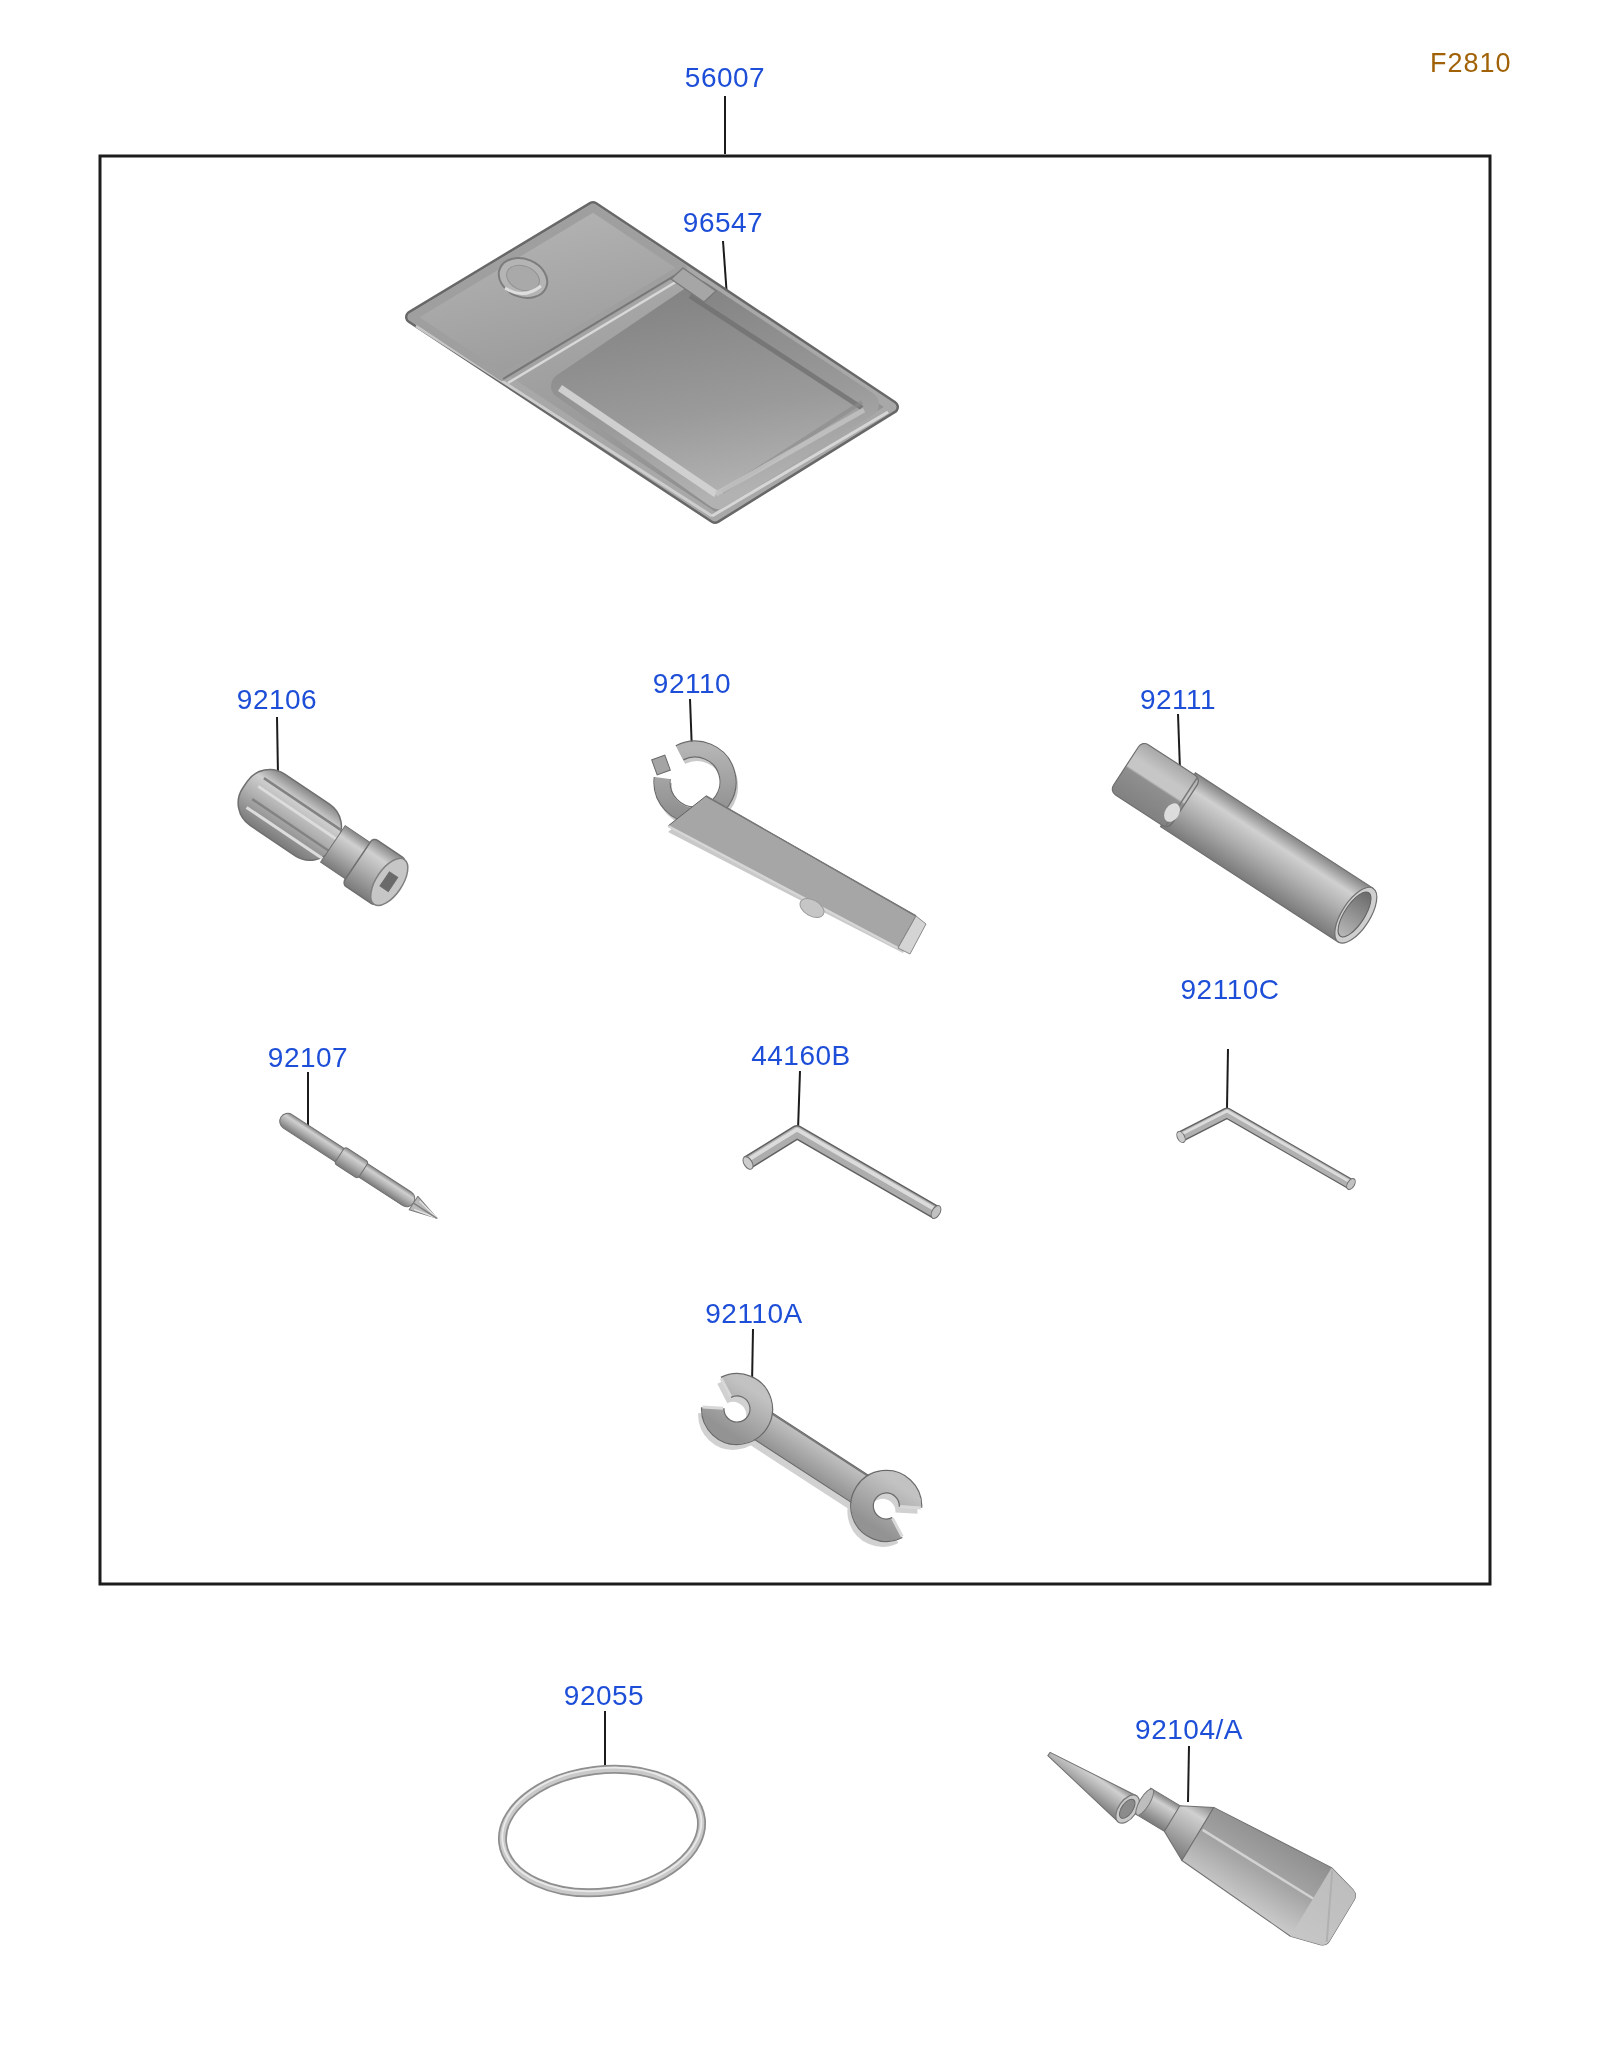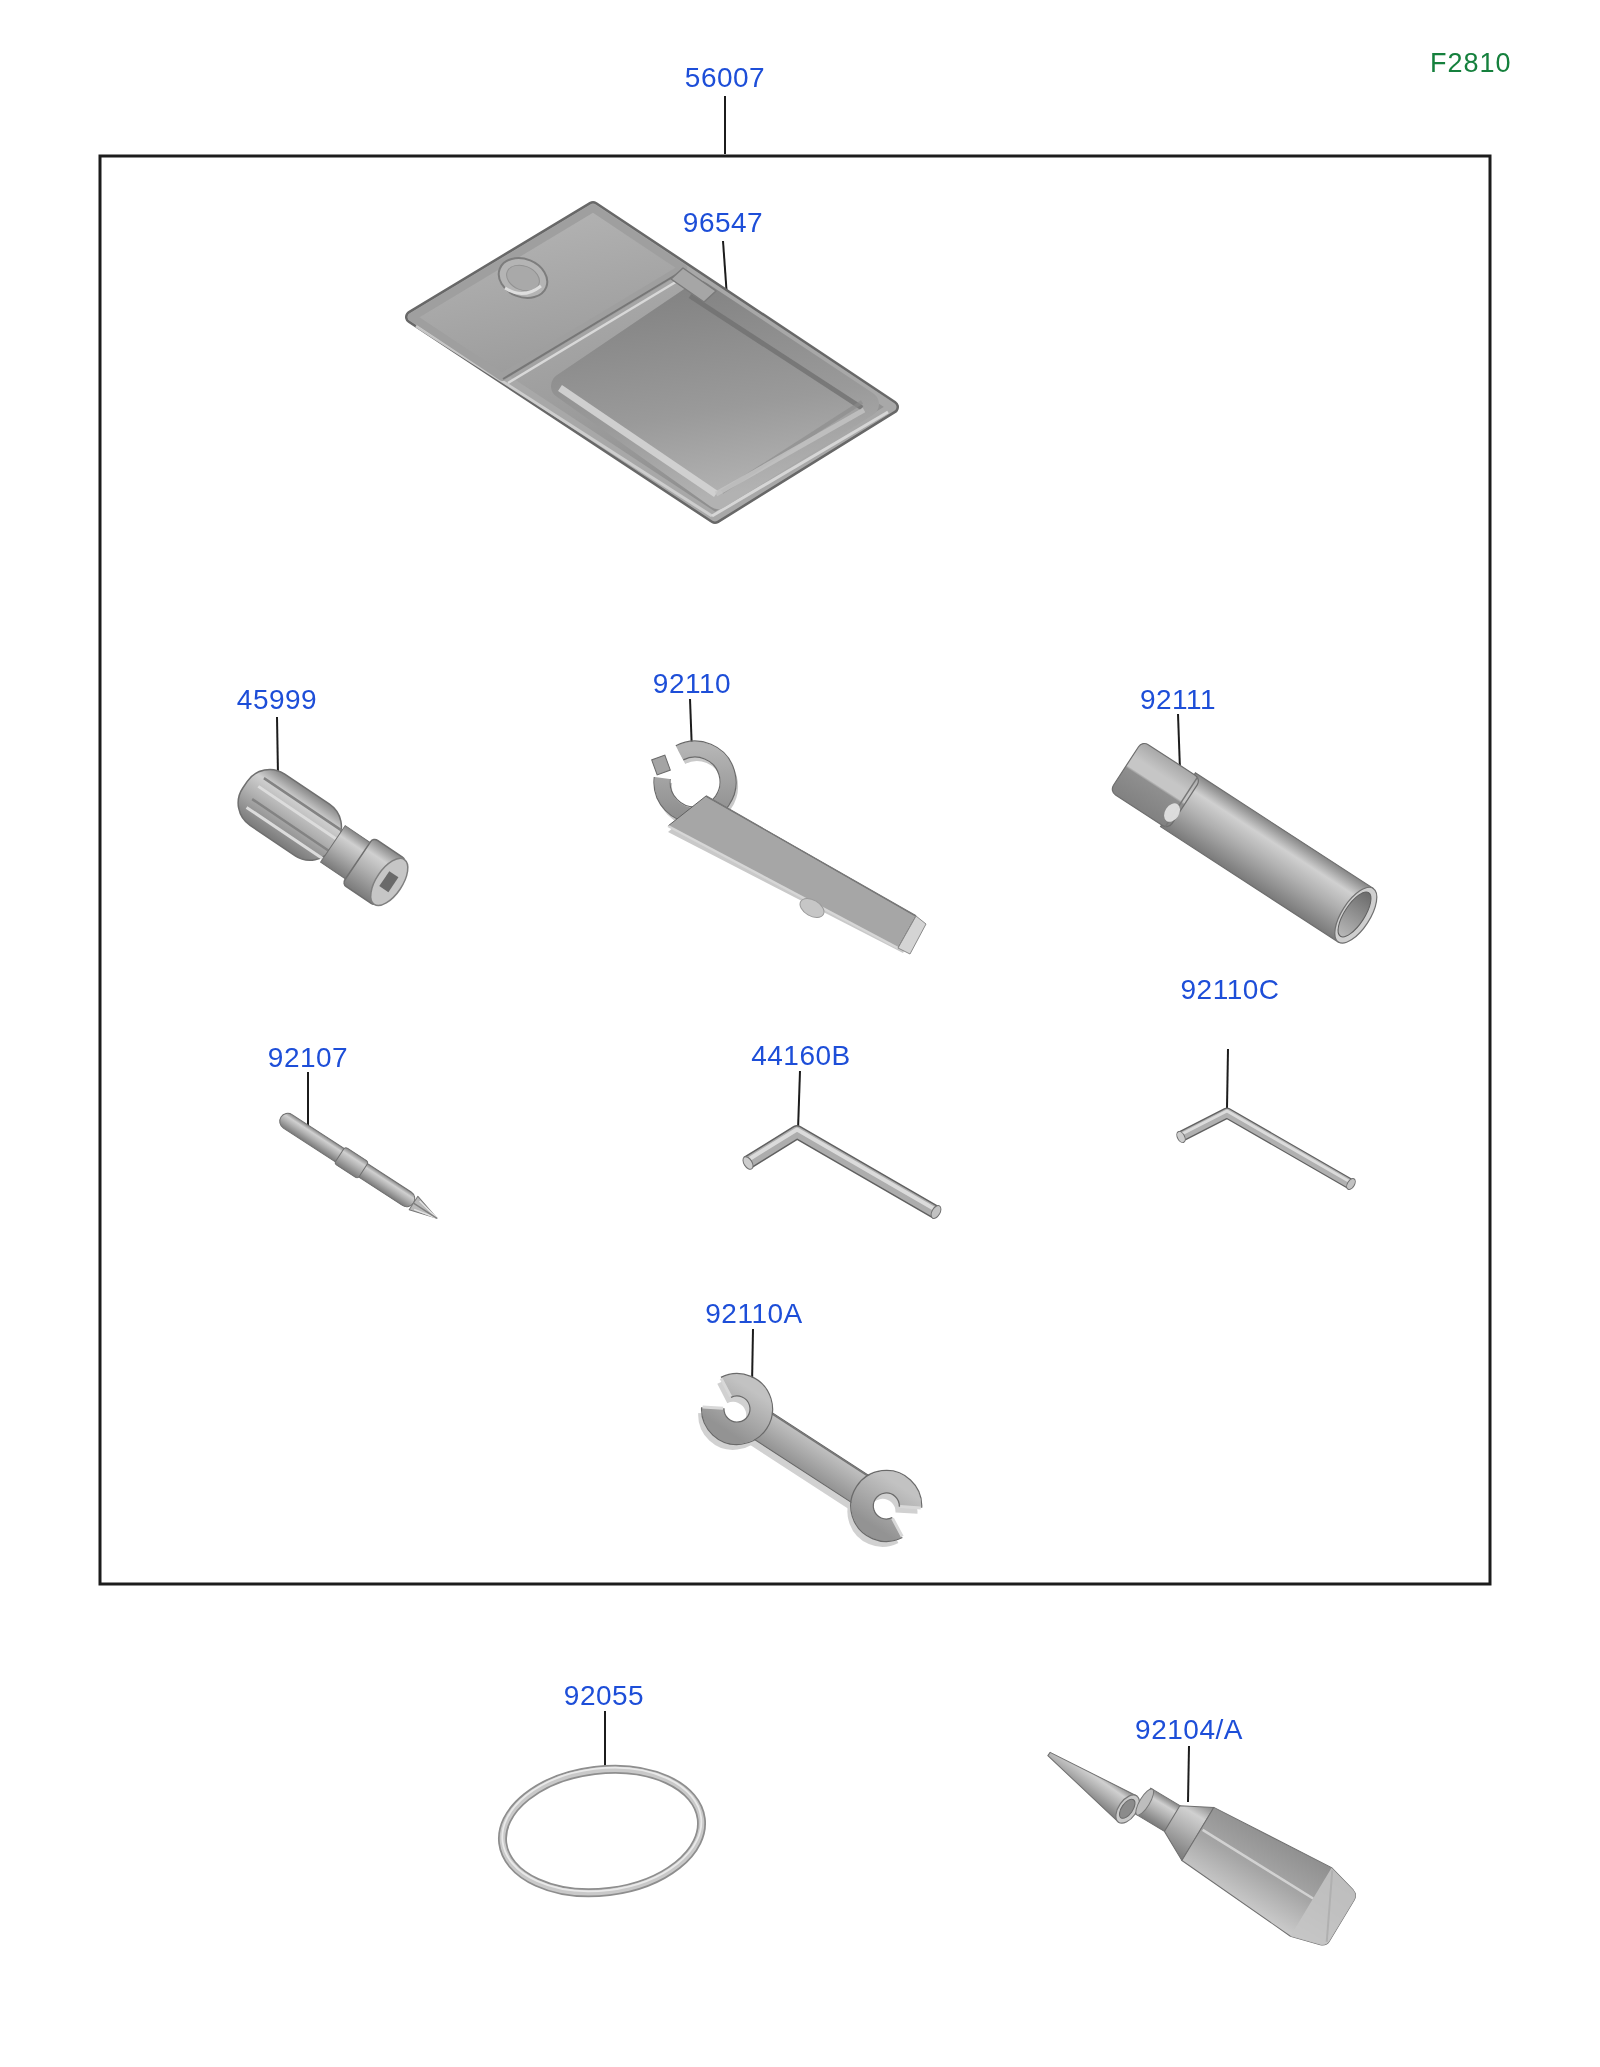--- a/index.html
+++ b/index.html
@@ -1,21 +1,21 @@
 <!DOCTYPE html>
 <html><head>
 <meta charset="utf-8">
 <style>
   html,body{margin:0;padding:0;background:#ffffff;}
   .page{position:relative;width:1600px;height:2067px;background:#ffffff;overflow:hidden;
         font-family:"Liberation Sans", sans-serif;}
   .art{position:absolute;left:0;top:0;}
   .part-label{position:absolute;font-size:28px;line-height:1;color:#1d4ed8;
               white-space:nowrap;transform:translateX(-50%);letter-spacing:.5px;}
-  .figure-code{position:absolute;font-size:27px;line-height:1;color:#15803d;
+  .figure-code{position:absolute;font-size:27px;line-height:1;color:#a16207;
                white-space:nowrap;letter-spacing:1px;}
 </style>
 </head>
 <body>
 
 <div class="page">
 
   <svg class="art" width="1600" height="2067" viewBox="0 0 1600 2067">
     <defs>
       <linearGradient id="gPouch" x1="0" y1="0" x2="0.55" y2="1">
@@ -195,21 +195,21 @@
         <path d="M198,-38 L230,26" stroke="#b0b0b0" stroke-width="2" fill="none"></path>
         <path d="M66,-6 L196,-4" stroke="#dadada" stroke-width="2.5" fill="none" opacity="0.85"></path>
       </g>
     </g>
   </svg>
 
   <div class="figure-code" style="left:1430px;top:50px">F2810</div>
 
   <div class="part-label" style="left:725px;top:64px">56007</div>
   <div class="part-label" style="left:723px;top:209px">96547</div>
-  <div class="part-label" style="left:277px;top:686px">45999</div>
+  <div class="part-label" style="left:277px;top:686px">92106</div>
   <div class="part-label" style="left:692px;top:670px">92110</div>
   <div class="part-label" style="left:1178px;top:686px">92111</div>
   <div class="part-label" style="left:308px;top:1044px">92107</div>
   <div class="part-label" style="left:801px;top:1042px">44160B</div>
   <div class="part-label" style="left:1230px;top:976px">92110C</div>
   <div class="part-label" style="left:754px;top:1300px">92110A</div>
   <div class="part-label" style="left:604px;top:1682px">92055</div>
   <div class="part-label" style="left:1189px;top:1716px">92104/A</div>
 </div>
 

